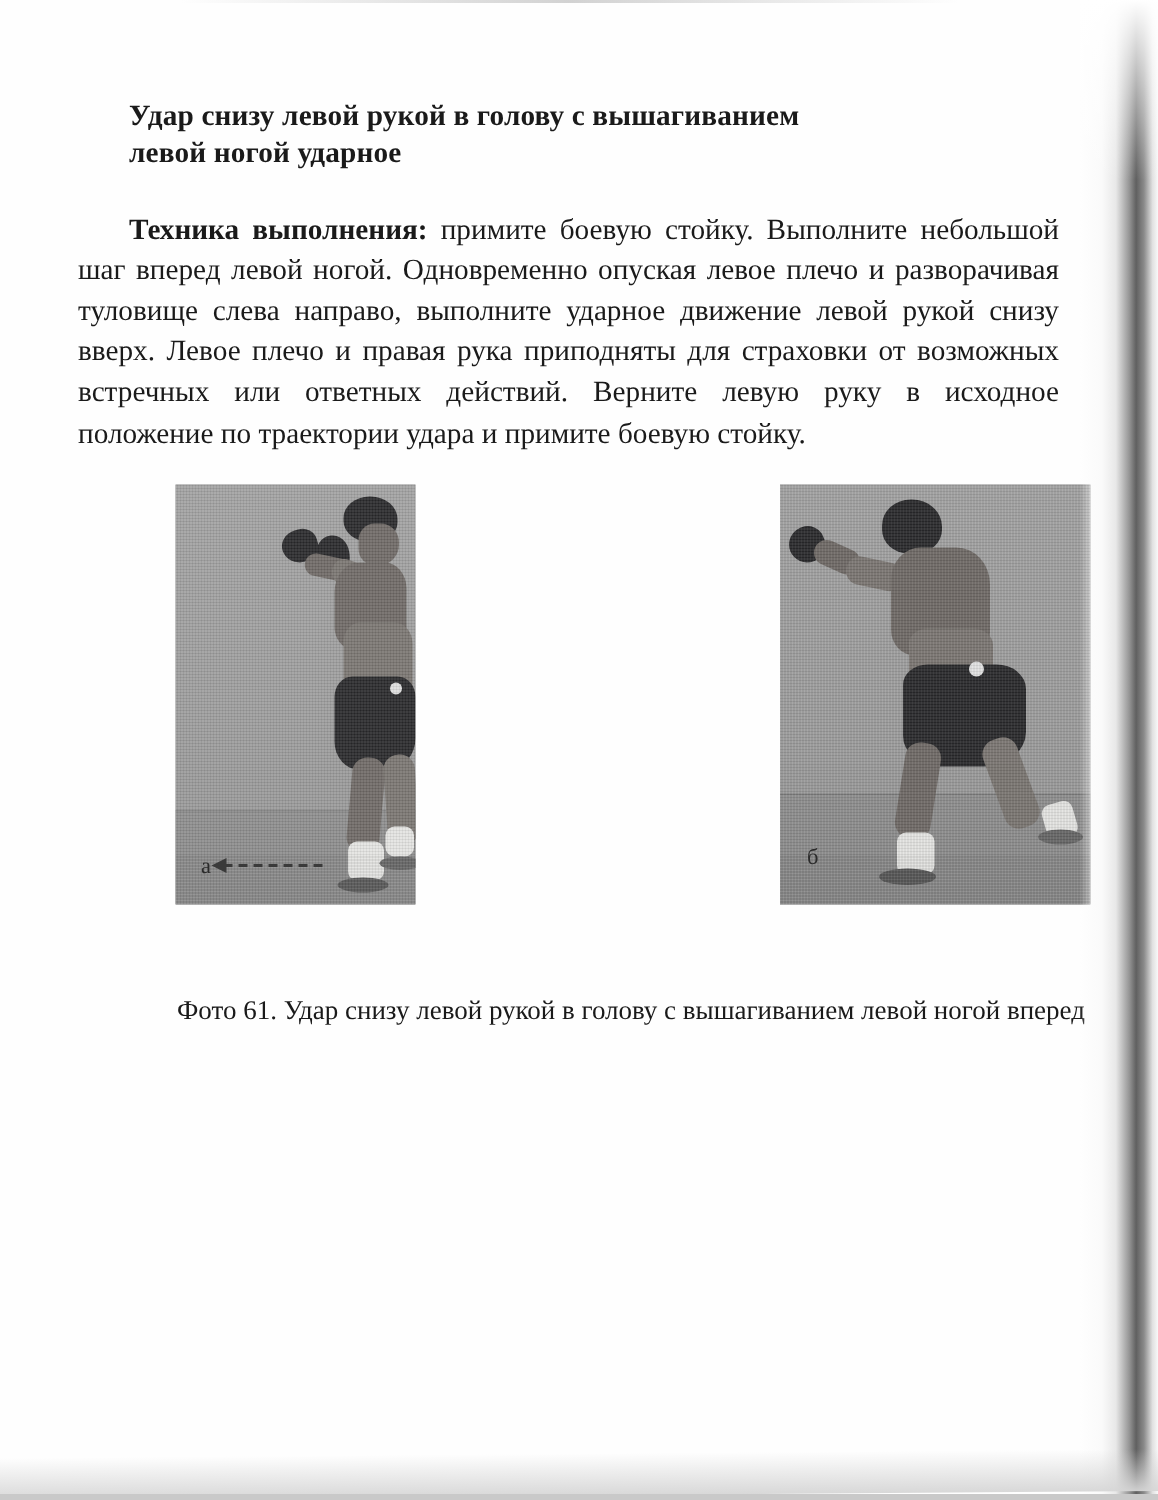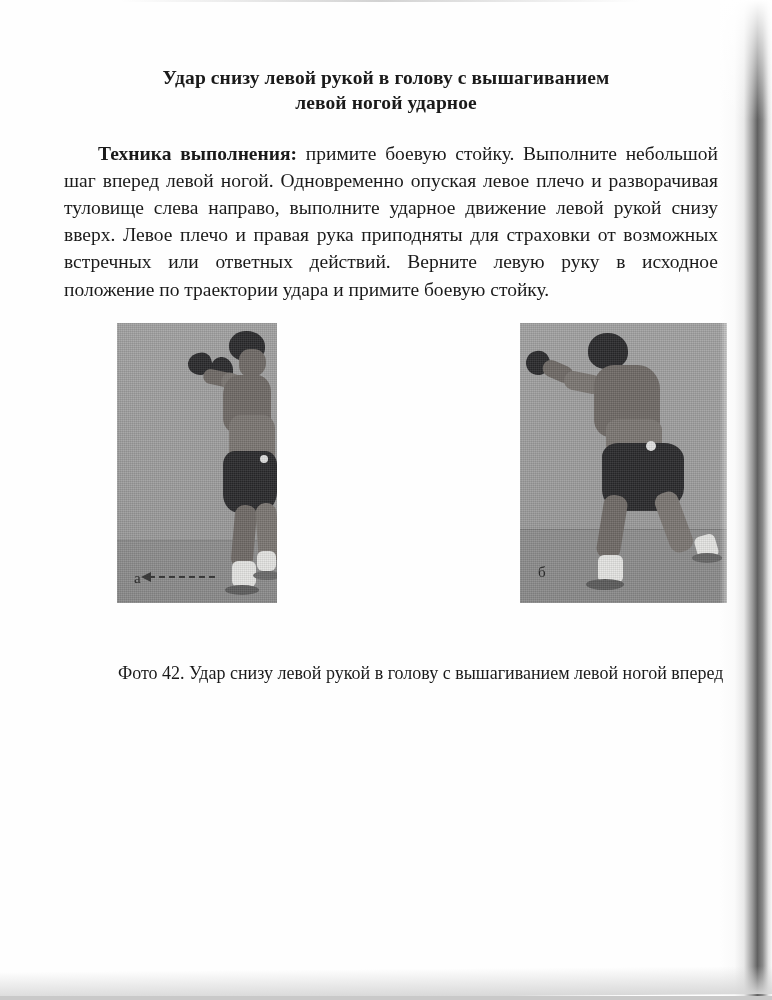--- a/index.html
+++ b/index.html
@@ -58,30 +58,29 @@
   .bottom-band-edge {
     position: absolute;
     left: 0; bottom: 0; width: 772px; height: 4px;
     background: #c9c9c9;
   }
 
   
   .title {
     position: absolute;
     left: 86px; top: 52px; width: 600px;
-    text-align: center;
     font-weight: bold;
     font-size: 19.5px;
     line-height: 25px;
     letter-spacing: .1px;
   }
 
   .body-text {
     position: absolute;
-    left: 64px; top: 120px; width: 654px;
+    left: 52px; top: 120px; width: 654px;
     text-align: justify;
     text-justify: inter-word;
     font-size: 19.5px;
     line-height: 27.2px;
     hyphens: manual;
   }
   .body-text .lead { font-weight: bold; }
   .body-text .indent { display: inline-block; width: 34px; }
 
   
@@ -262,21 +261,21 @@
         <div class="sk" style="left:172px; top:230px; width:30px; height:10px; background:#666; border-radius:50%;"></div>
       </div>
 
       <span class="photo-label" style="left:18px; bottom:22px;">б</span>
 
       <div class="grain"></div>
     </div>
   </div>
 
   <p class="caption">
-    <span class="indent"></span><span>Фото 42. Удар снизу левой рукой в голову с вышагиванием левой ногой вперед</span>
+    <span class="indent"></span><span>Фото 61. Удар снизу левой рукой в голову с вышагиванием левой ногой вперед</span>
   </p>
 
 
   <div class="spine-shadow"></div>
   <div class="spine-shadow top-fade"></div>
   <div class="bottom-band"></div>
   <div class="bottom-band-edge"></div>
 
 </div>
 

